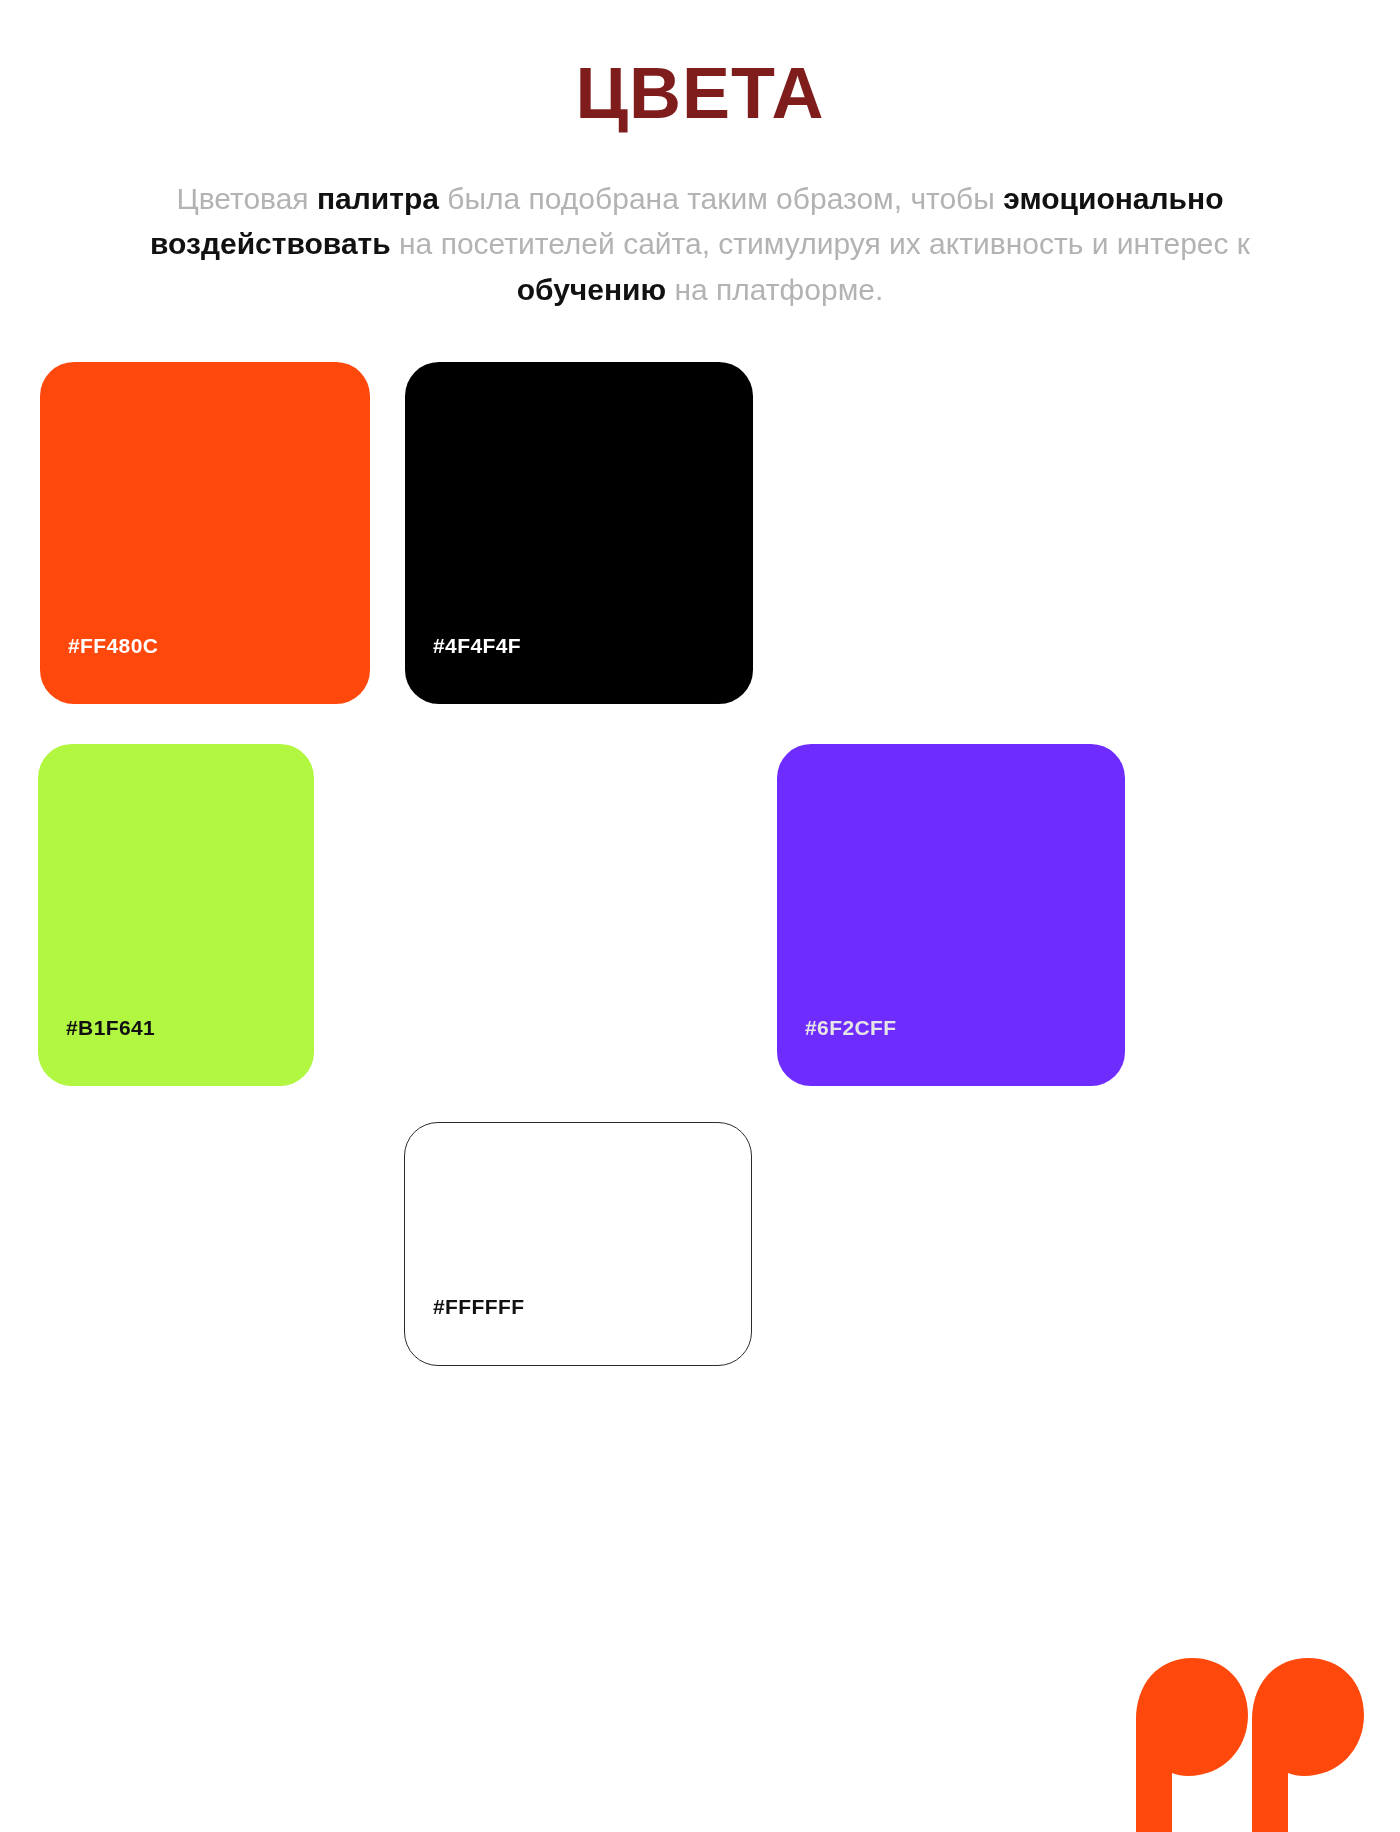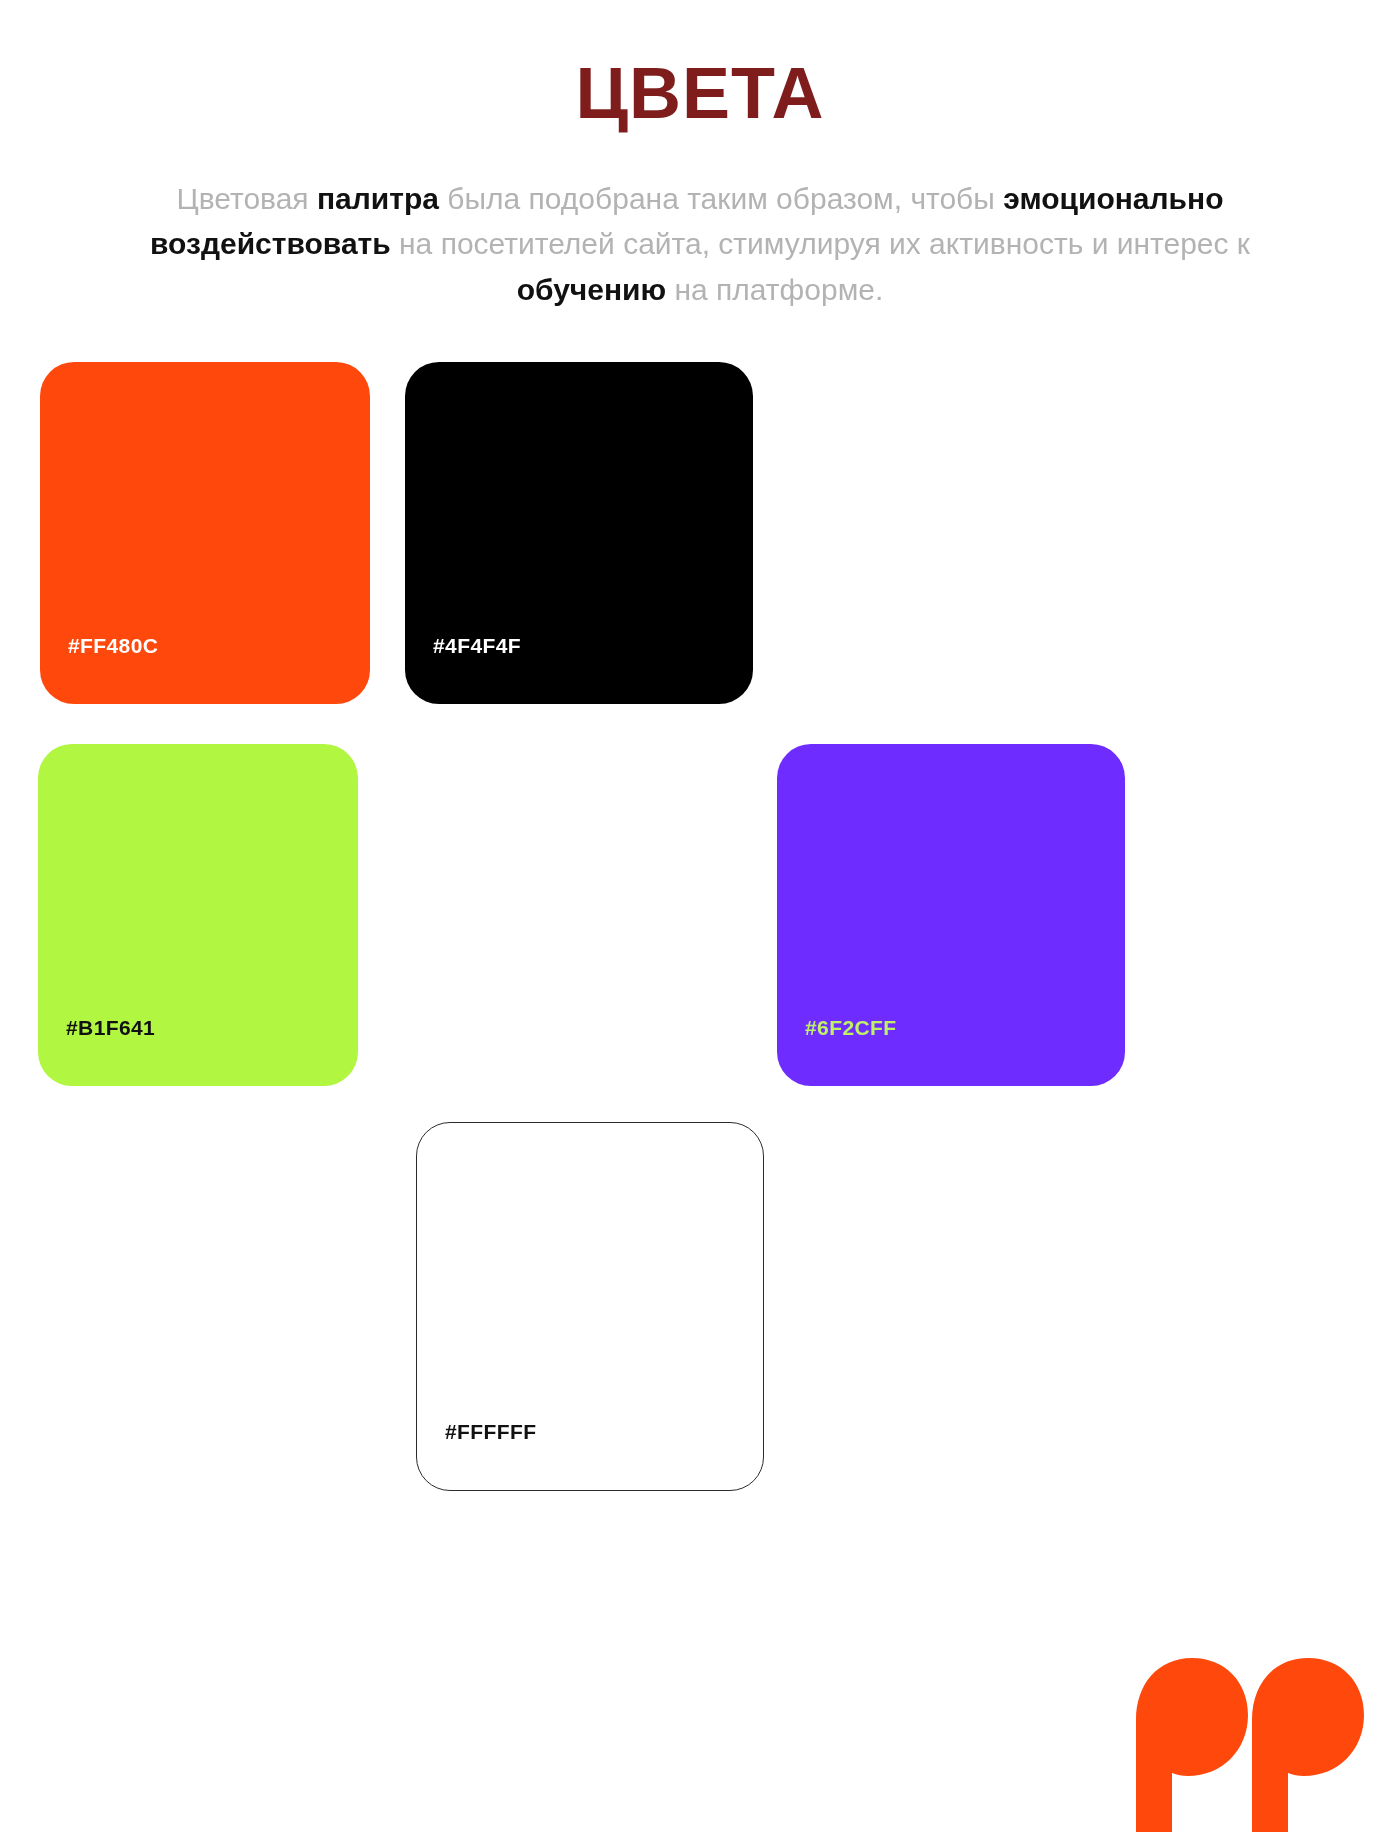--- a/index.html
+++ b/index.html
@@ -76,39 +76,38 @@
 
   .sw-gray {
     left: 405px; top: 362px;
     width: 348px; height: 342px;
     background: #4F4F4F;
   }
   .sw-gray .swatch-label { color: #FFFFFF; }
 
   .sw-green {
     left: 38px;  top: 744px;
-    width: 320px; height: 342px;
+    width: 276px; height: 342px;
     background: #B1F641;
     padding-left: 40px;
   }
   .sw-green .swatch-label { color: #111111; }
 
   .sw-purple {
     left: 777px; top: 744px;
     width: 348px; height: 342px;
     background: #6F2CFF;
   }
   .sw-purple .swatch-label { color: #FFFFFF; }
 
   .sw-white {
     left: 404px; top: 1122px;
-    width: 348px; height: 369px;
+    width: 348px; height: 244px;
     background: #FFFFFF;
     border: 1.6px solid #2B2B2B;
-    margin-left: 12px;
   }
   .sw-white .swatch-label { color: #111111; }
 
   
   .desc {
     position: absolute;
     font-size: 14.5px;
     line-height: 1.62;
     color: #1A1A1A;
     font-weight: 500;
@@ -154,21 +153,21 @@
 
   <div class="swatch sw-gray" style="background: #000000;">
     <span class="swatch-label" style="color: rgb(255, 255, 255);">#4F4F4F</span>
   </div>
 
   <div class="swatch sw-green" style="background: rgb(177, 246, 65);">
     <span class="swatch-label" style="color: rgb(17, 17, 17);">#B1F641</span>
   </div>
 
   <div class="swatch sw-purple" style="background: rgb(111, 44, 255);">
-    <span class="swatch-label" style="color: #bef264;">#6F2CFF</span>
+    <span class="swatch-label" style="color: #e5e5e5;">#6F2CFF</span>
   </div>
 
   <div class="swatch sw-white" style="background: rgb(255, 255, 255);">
     <span class="swatch-label" style="color: rgb(17, 17, 17);">#FFFFFF</span>
   </div>
 
 
 
   <div class="quote-mark">
     <svg width="250" height="180" viewBox="0 0 250 180" xmlns="http://www.w3.org/2000/svg" aria-hidden="true">

